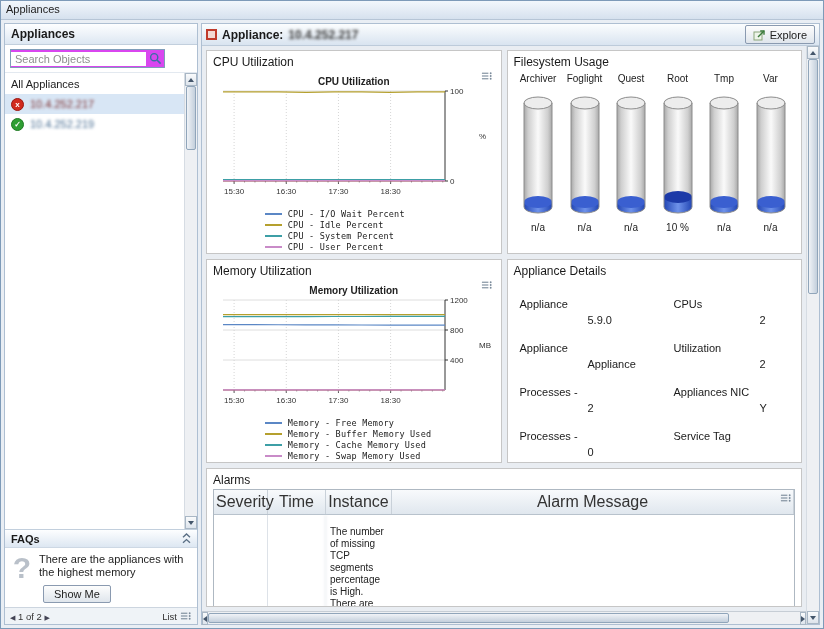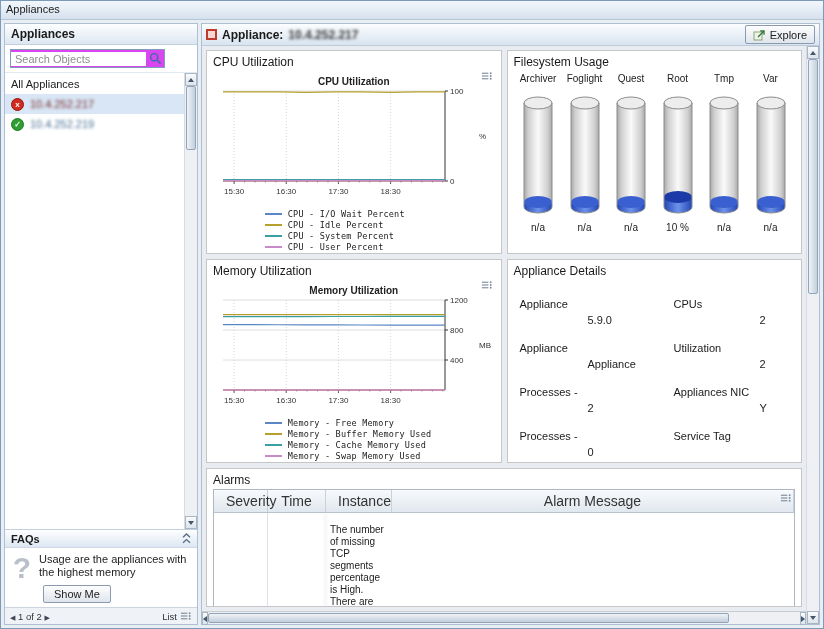--- a/index.html
+++ b/index.html
@@ -77,21 +77,21 @@
   .cyl-col{width:45px;display:flex;flex-direction:column;align-items:center;}
   .cyl-label{font-size:10px;color:#222;margin-bottom:10px;}
   .cyl-value{font-size:10px;color:#222;margin-top:2px;}
   
   .details{margin-top:4px;}
   .det-row{display:grid;grid-template-columns:68px 86px 86px 1fr;min-height:19px;align-items:center;font-size:11px;color:#1a1a1a;padding-left:6px;}
   .det-v{color:#222;margin-top:32px;}
   
   .alarm-table{margin-top:2px;border:1px solid #aeb8c2;}
   .al-head{display:grid;background:linear-gradient(#f8fafc,#e0e7ee);border-bottom:1px solid #b8c2cc;position:relative;}
-  .al-hcell{font-size:14px;padding:3px 12px;text-align:center;border-right:1px solid #c9d1d9;color:#333;cursor:pointer;}
+  .al-hcell{font-size:16px;padding:3px 2px;text-align:center;border-right:1px solid #c9d1d9;color:#333;cursor:pointer;}
   .al-hcell:last-child{border-right:none;}
   .al-row{display:grid;background:#fff;}
   .al-cell{border-right:1px solid #dde2e8;padding:11px 4px;font-size:10px;color:#222;}
   .al-cell:last-child{border-right:none;}
   .al-center{display:flex;align-items:center;justify-content:center;text-align:center;}
   .msg{line-height:12px;}
   .inst{color:#6a6a6a;}
   svg{display:block;}
   .inline-svg{display:inline-block;line-height:0;}
 </style>
@@ -149,21 +149,21 @@
         <div class="faq-header">
           <span>FAQs</span>
           <svg width="9" height="11" viewBox="0 0 9 11">
               <polyline points="1,4.2 4.5,1 8,4.2" fill="none" stroke="#5a6f85" stroke-width="1.4"></polyline>
               <polyline points="1,9.8 4.5,6.6 8,9.8" fill="none" stroke="#5a6f85" stroke-width="1.4"></polyline>
             </svg>
         </div>
         <div class="faq-body">
           <div class="faq-q">?</div>
           <div class="faq-right">
-            <div class="faq-text">Usage are the appliances with the highest memory</div>
+            <div class="faq-text">There are the appliances with the highest memory</div>
             <button class="btn showme">Show Me</button>
           </div>
         </div>
       </div>
       <div class="sb-footer">
         <span class="pager">
           <span class="pg-arrow">◀</span>
           <span>1 of 2</span>
           <span class="pg-arrow">▶</span>
         </span>

